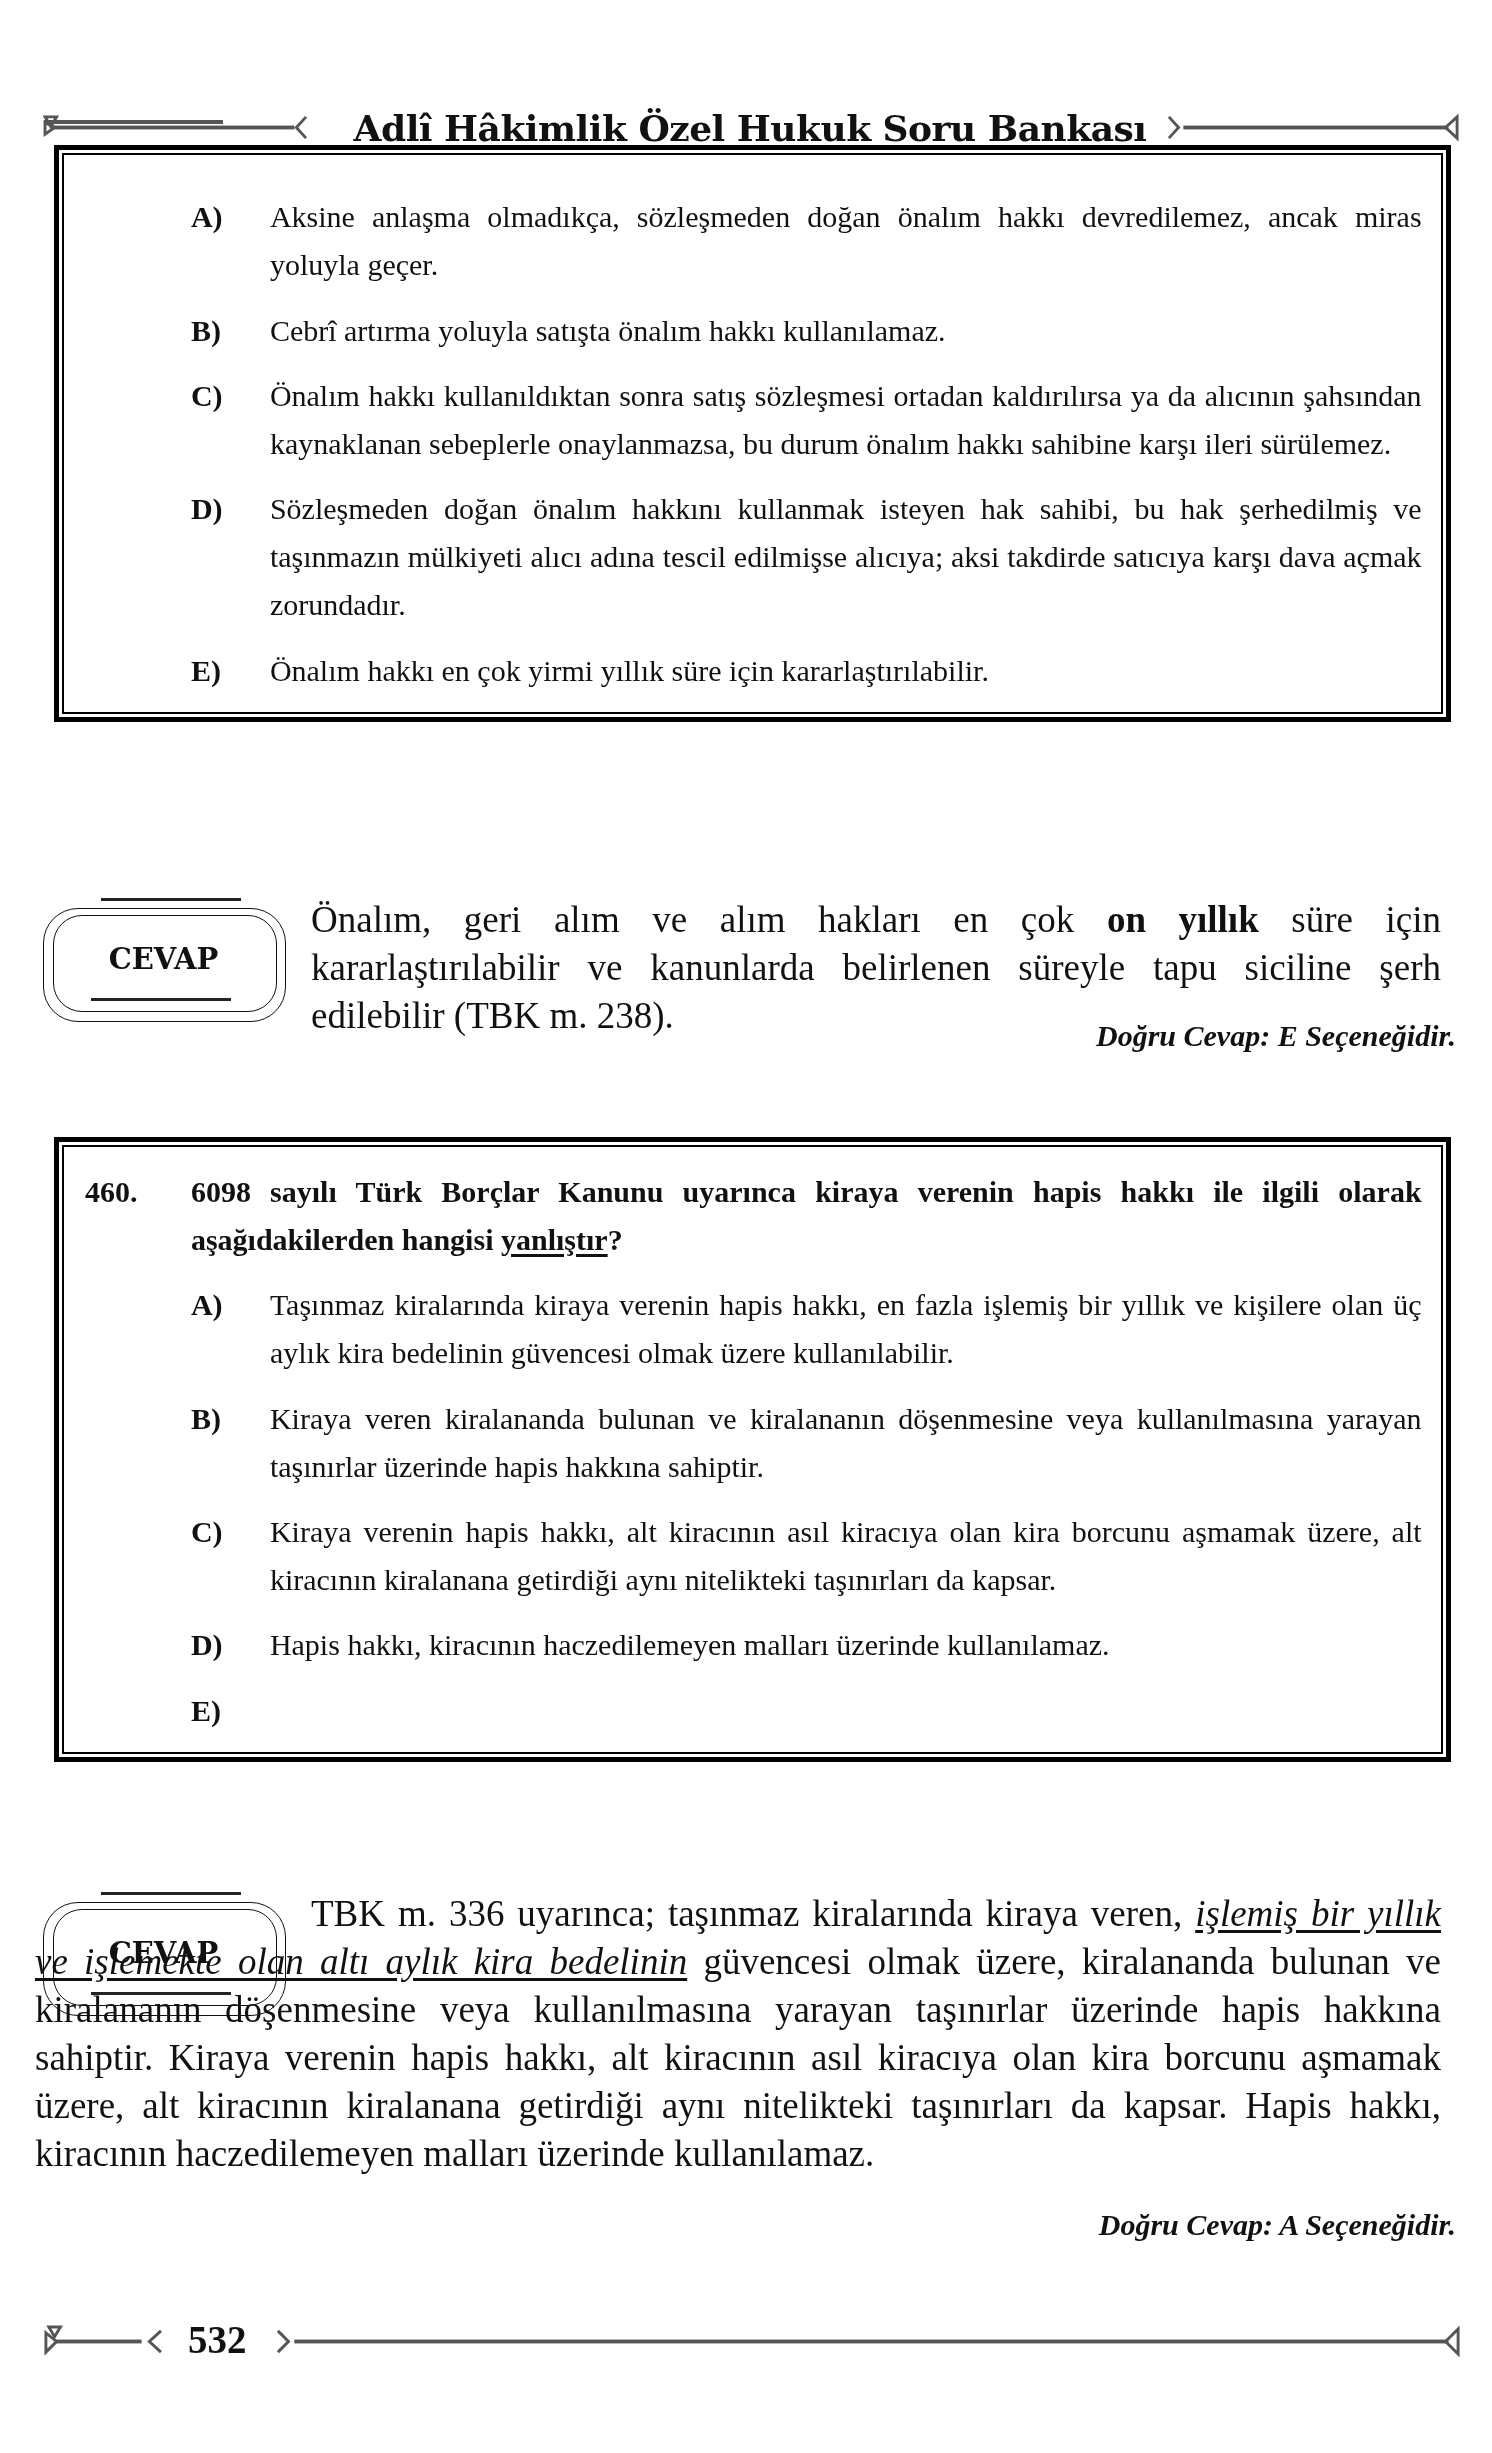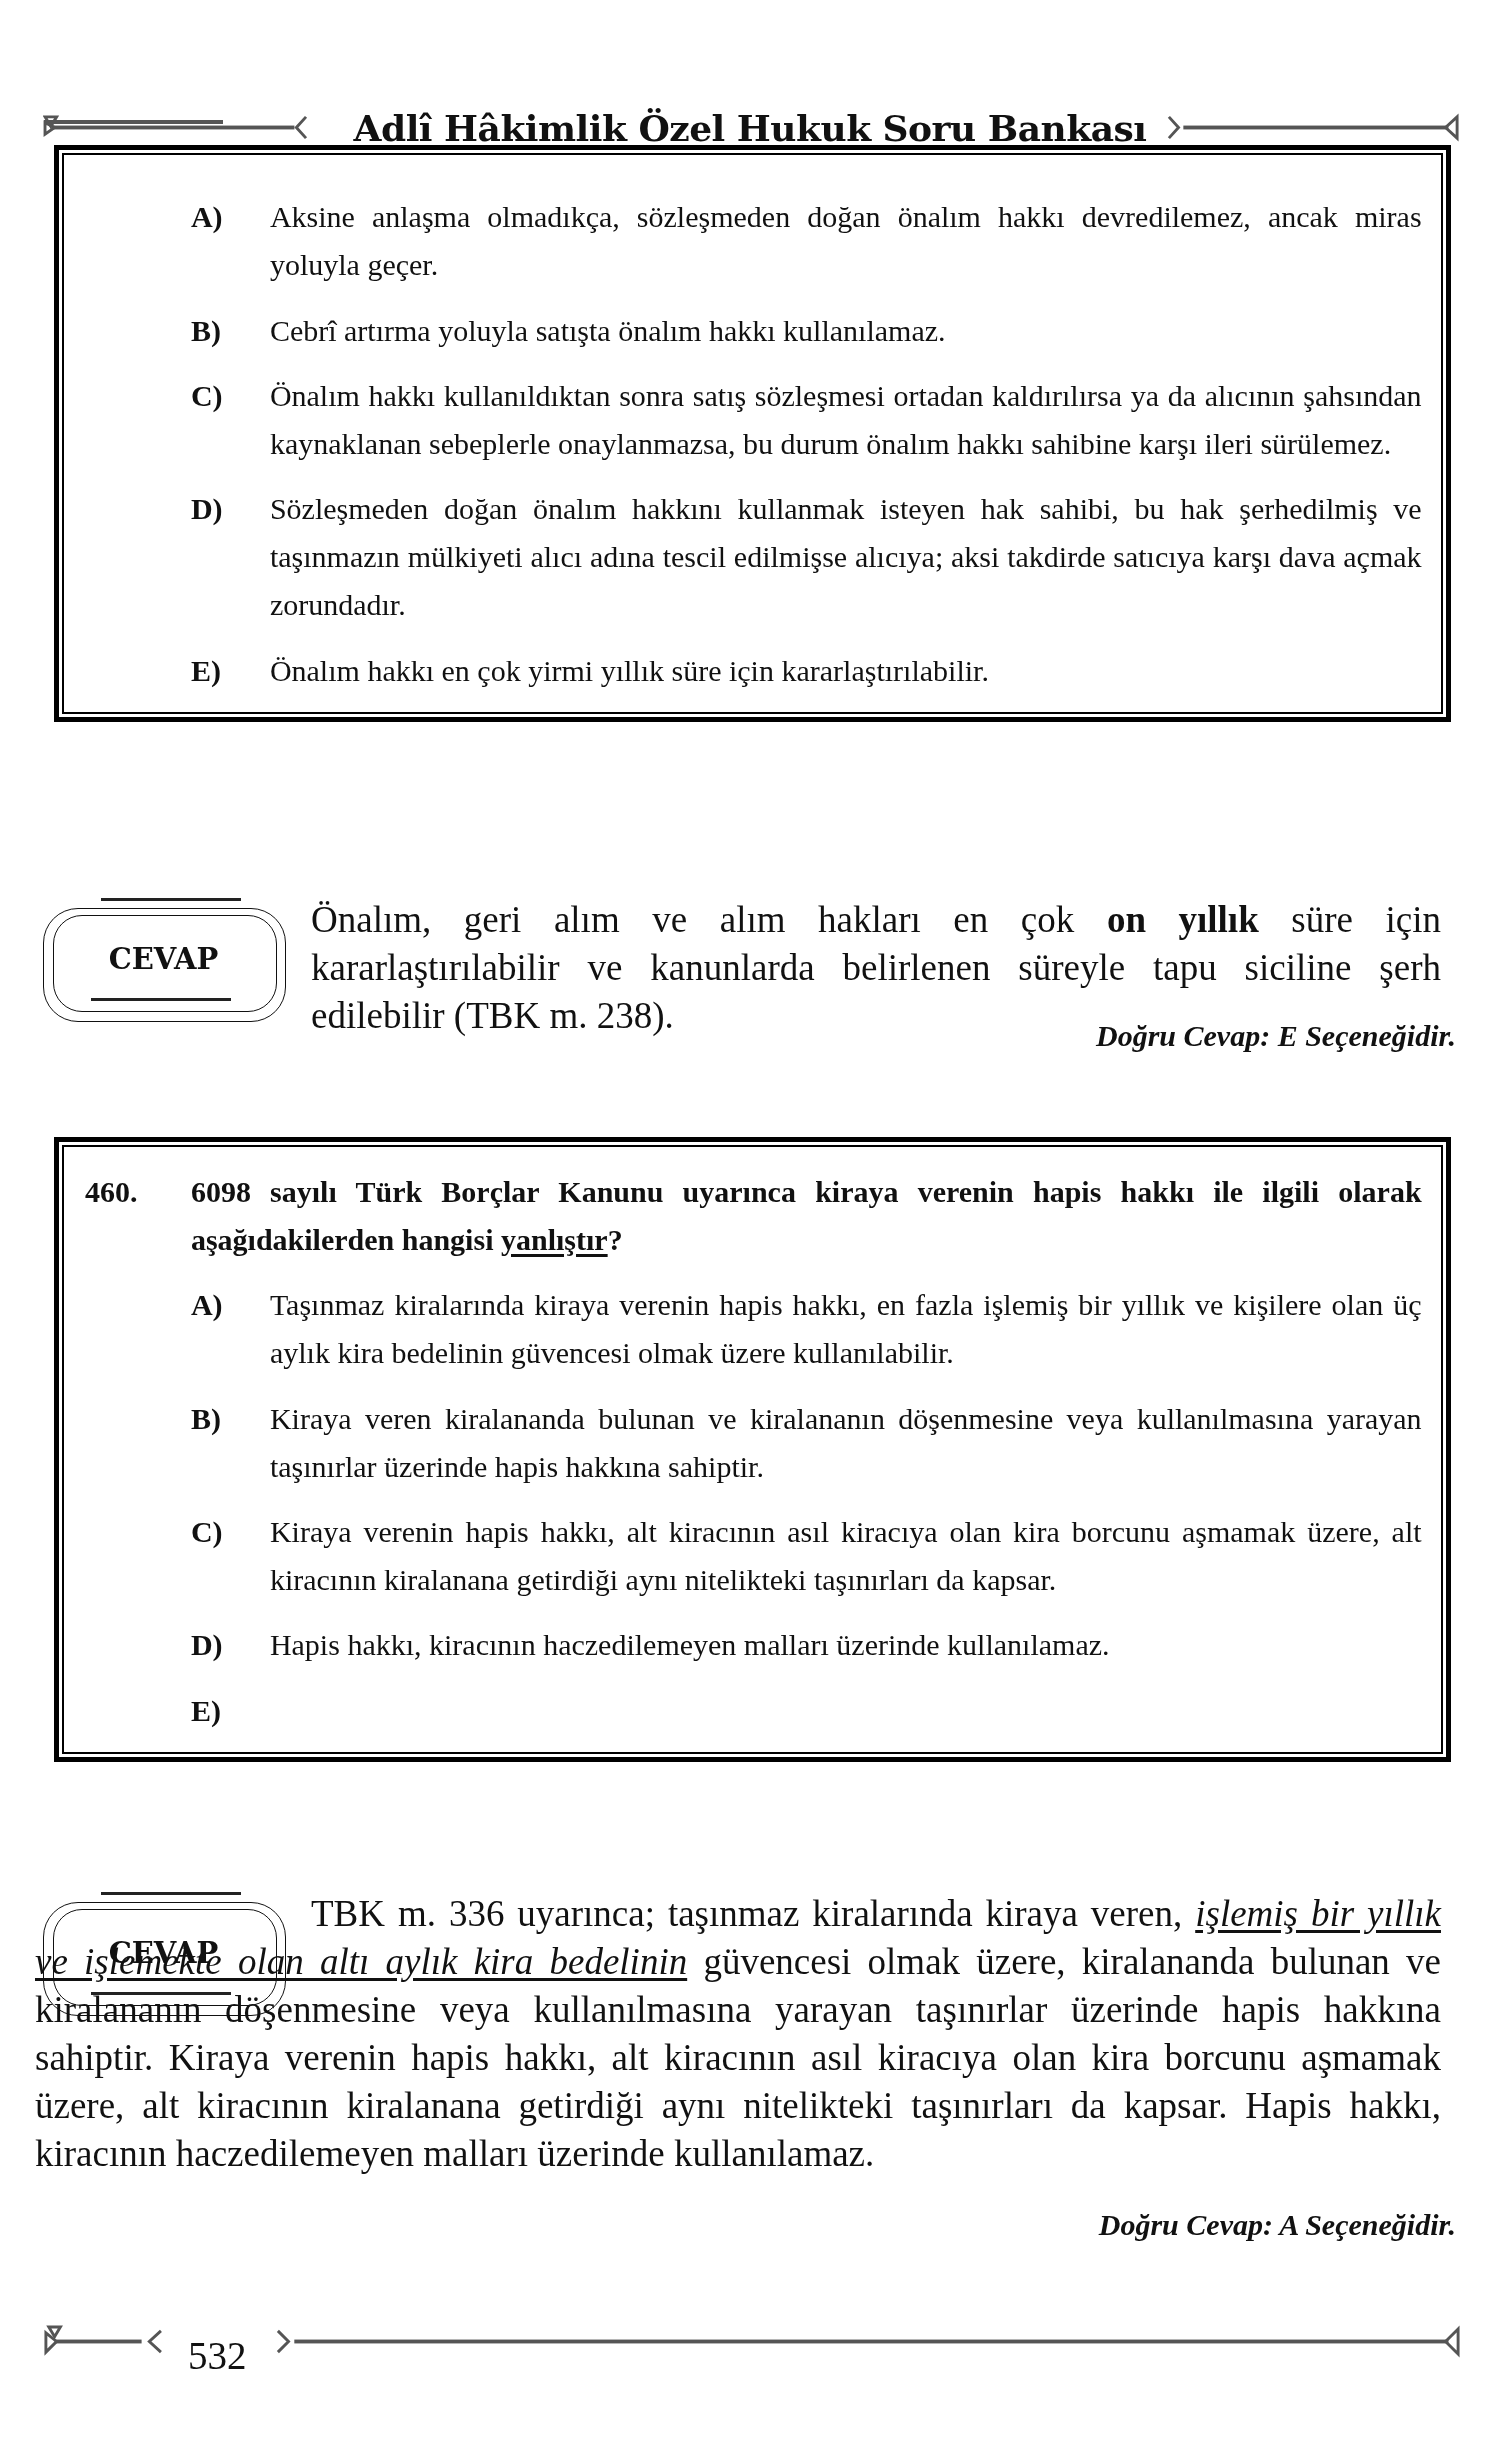--- a/index.html
+++ b/index.html
@@ -35,21 +35,21 @@
                       font-family: "DejaVu Serif", serif; font-weight: bold; font-size: 29px; }
   .cevap-box .bot-line { position: absolute; top: 100px; left: 48px; width: 140px; height: 2.9px; background: #222; }
 
   .answer-text { position: absolute; font-size: 37px; line-height: 48px; text-align: justify; }
   .answer-text b { font-weight: bold; }
   .iu { font-style: italic; text-decoration: underline; text-underline-offset: 3.9px; }
   .correct { position: absolute; right: 37px; font-style: italic; font-weight: bold; font-size: 30px; }
 
   
   .footer { position: absolute; top: 2317px; left: 43px; width: 1414px; height: 48px; }
-  .page-num { position: absolute; left: 145px; top: 16px; font-weight: normal; font-size: 39px; font-family: "Liberation Serif", serif; }
+  .page-num { position: absolute; left: 145px; top: 0; font-weight: bold; font-size: 39px; font-family: "Liberation Serif", serif; }
 </style>
 </head>
 <body>
 
 <div class="header">
   <svg style="position:absolute;left:0;top:9.7px" width="266" height="29" viewBox="0 0 275 30">
     <polygon points="2,4 14,4 8,14" fill="none" stroke="#555" stroke-width="3"></polygon>
     <polygon points="2,10 12,15 2,22" fill="none" stroke="#555" stroke-width="3"></polygon>
     <rect x="10" y="13" width="250" height="4" fill="#555"></rect>
     <path d="M272,4 L262,15 L272,26" fill="none" stroke="#555" stroke-width="3"></path>

